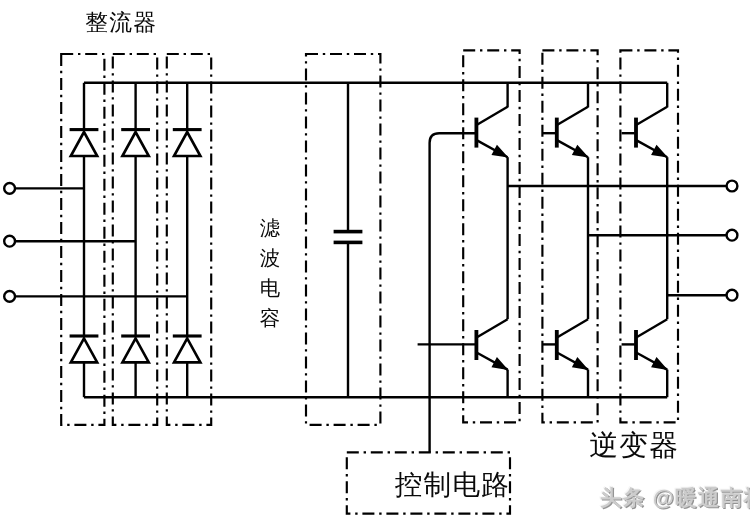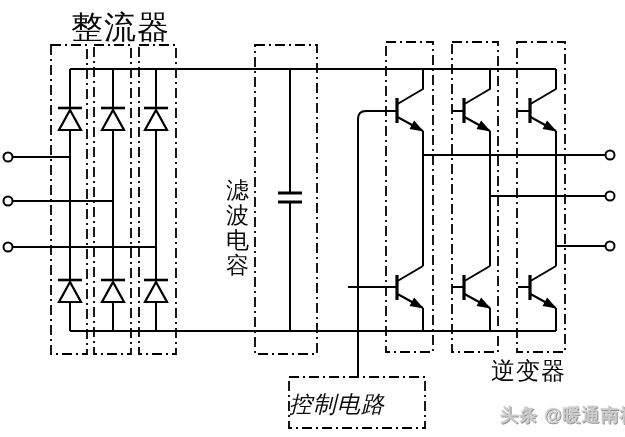--- a/index.html
+++ b/index.html
@@ -2,27 +2,27 @@
 <html><head>
 <meta charset="utf-8">
 <style>
   html,body{margin:0;padding:0;background:#fff;}
   .stage{
     position:relative;width:625px;height:437px;background:#ffffff;overflow:hidden;
     font-family:"Liberation Serif","DejaVu Serif",serif;
   }
   .stage svg{position:absolute;left:0;top:0;}
   .lbl{position:absolute;color:#0a0a0a;white-space:nowrap;}
-  .lbl-rectifier{left:71px;top:6px;font-size:32px;letter-spacing:1px;}
+  .lbl-rectifier{left:71px;top:6px;font-size:19px;letter-spacing:1px;}
   .lbl-filter{
-    left:226px;top:178px;width:26px;font-size:23px;line-height:25px;
-    word-break:break-all;white-space:normal;letter-spacing:0;
+    left:212px;top:178px;width:26px;font-size:17px;line-height:25px;
+    word-break:break-all;white-space:normal;text-align:center;letter-spacing:0;
   }
   .lbl-inverter{left:491px;top:355px;font-size:24px;letter-spacing:1px;}
-  .lbl-control{left:289px;top:389px;width:136px;text-align:left;font-size:23px;letter-spacing:1px;font-style:italic;}
+  .lbl-control{left:289px;top:389px;width:136px;text-align:right;font-size:23px;letter-spacing:1px;}
   .watermark{
     position:absolute;left:500px;top:403px;font-size:18px;font-weight:700;
     font-family:"Liberation Sans","DejaVu Sans",sans-serif;
     color:#cccccc;text-shadow:1px 1px 0 #949494,-1px -1px 0 #f6f6f6;
     letter-spacing:1px;white-space:nowrap;
   }
 </style>
 </head>
 <body>
 

